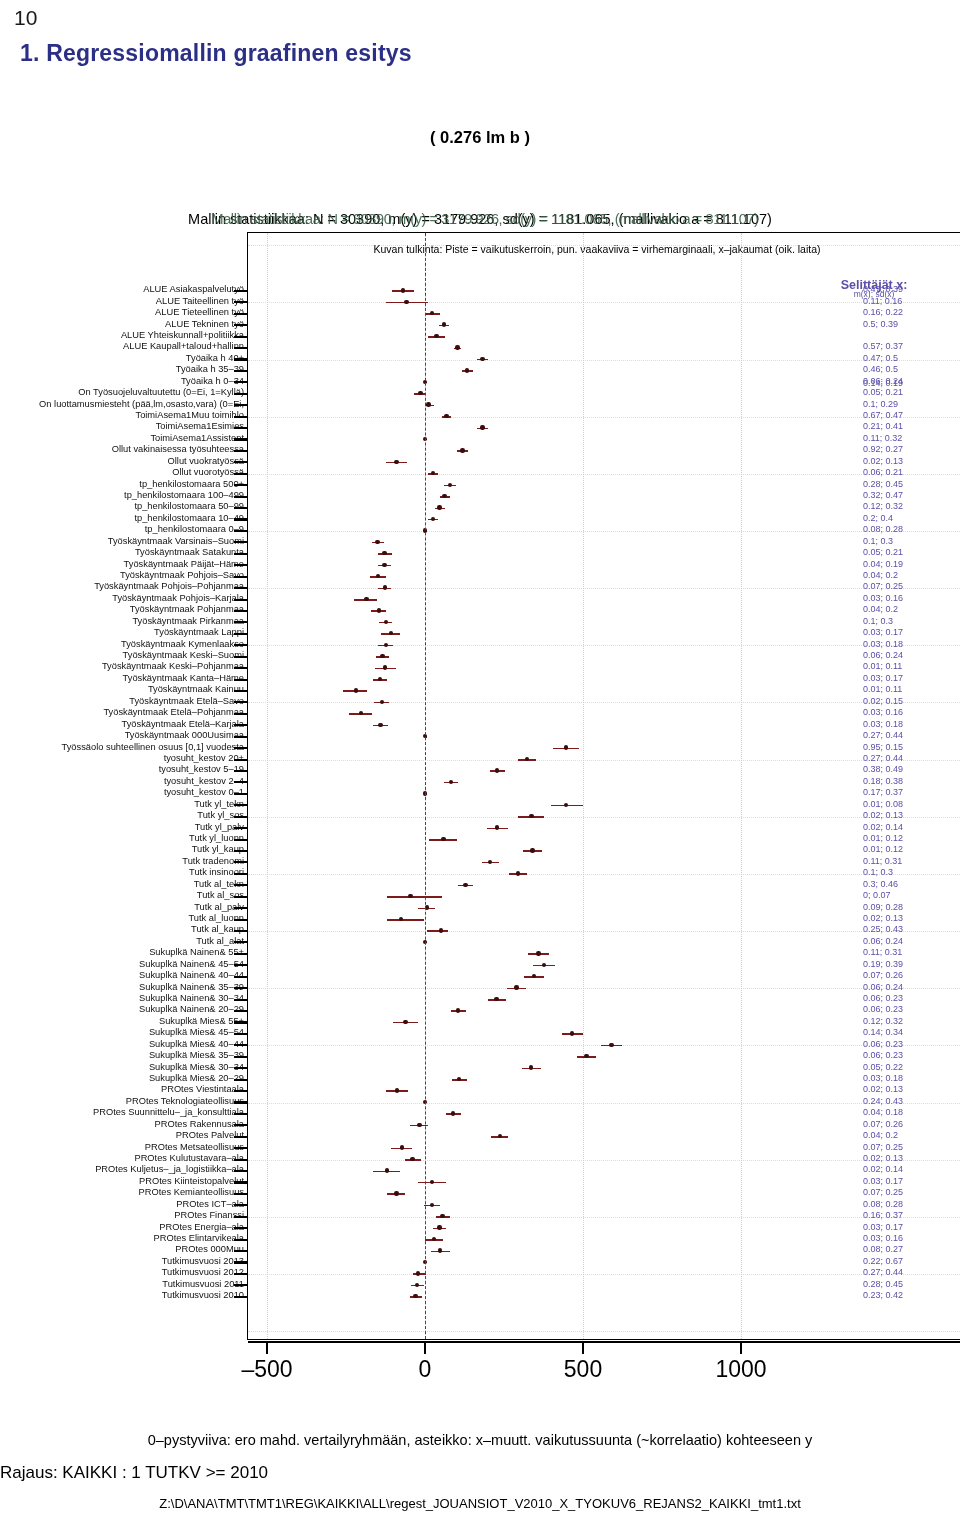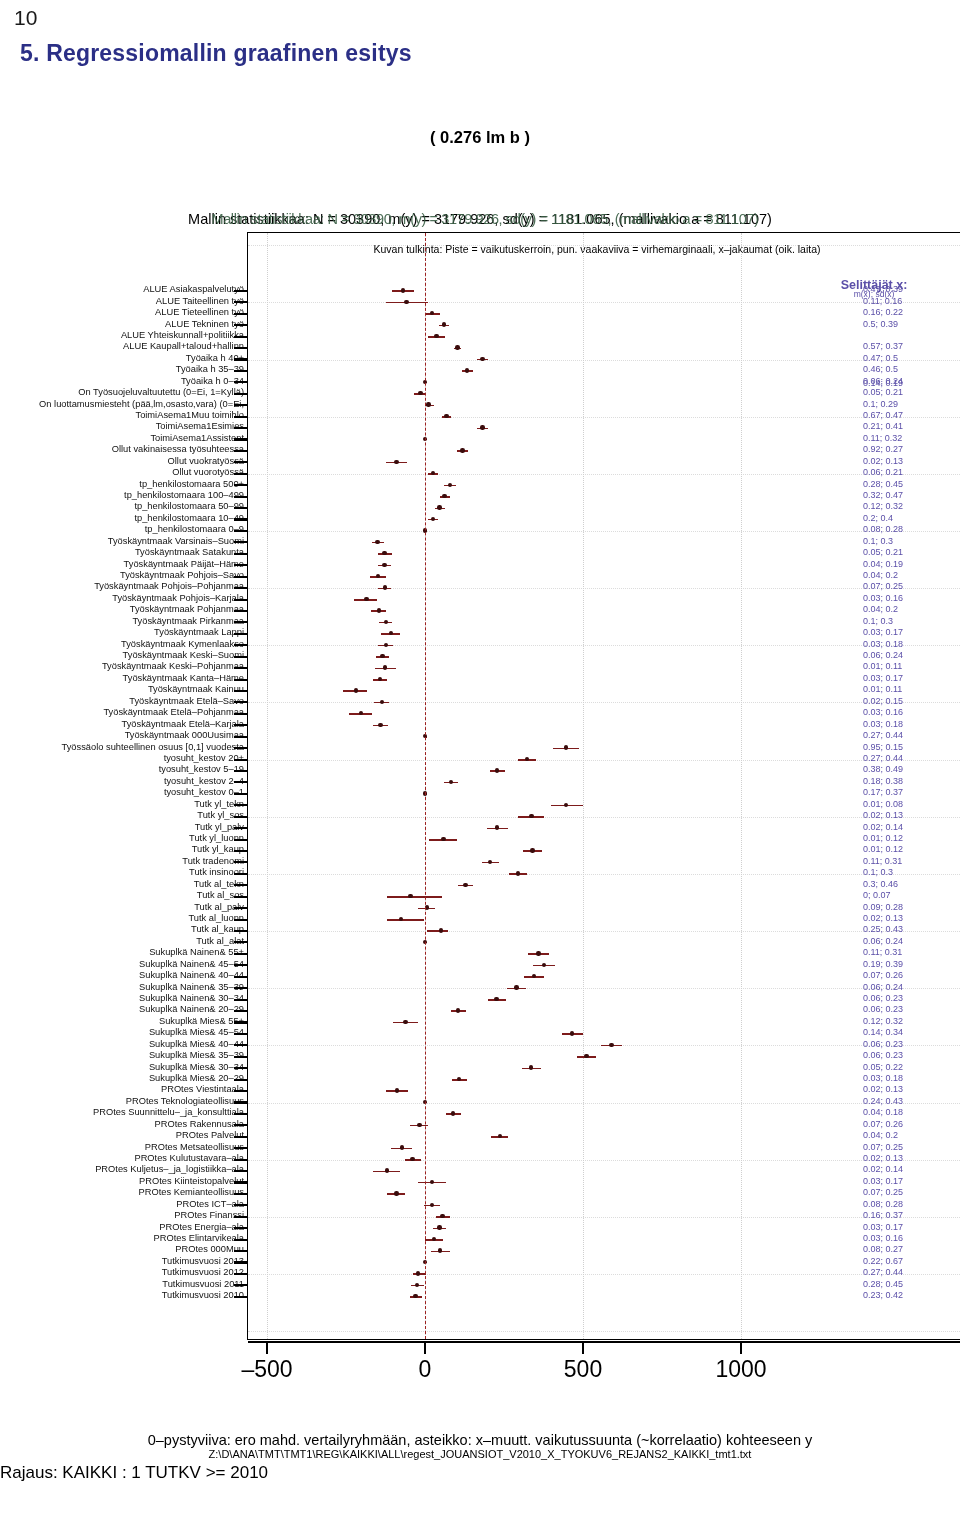--- a/index.html
+++ b/index.html
@@ -92,29 +92,29 @@
 
   .foot1{
     position:absolute;left:0;right:0;top:1432px;text-align:center;
     font-size:14.5px;color:#000;
   }
   .foot2{
     position:absolute;left:0;right:0;top:1463px;text-align:left;
     font-size:17px;color:#000;
   }
   .foot3{
-    position:absolute;left:0;right:0;top:1448px;text-align:center;
-    font-size:11px;color:#000;
+    position:absolute;left:0;right:0;top:1496px;text-align:center;
+    font-size:13px;color:#000;
   }
 </style>
 </head>
 <body>
 
 <div class="page-num">10</div>
-<div class="slide-title">5. Regressiomallin graafinen esitys</div>
+<div class="slide-title">1. Regressiomallin graafinen esitys</div>
 
 <div class="chart-title">
   <div>( 0.276 lm b )</div>
 </div>
 
 <div class="stats-line">Mallin statistiikkaa: N = 30390, m(y) = 3179.926, sd(y) = 1181.065, (mallivakio a = 811.107)</div>
 <div class="stats-overlay">Mallin statistiikkaa: N = 30390, m(y) = 3179.926, sd(y) = 1181.065, (mallivakio a = 811.107)</div>
 
 <div id="plot-frame"></div>
 <div class="hgridwrap" id="hgridwrap">

